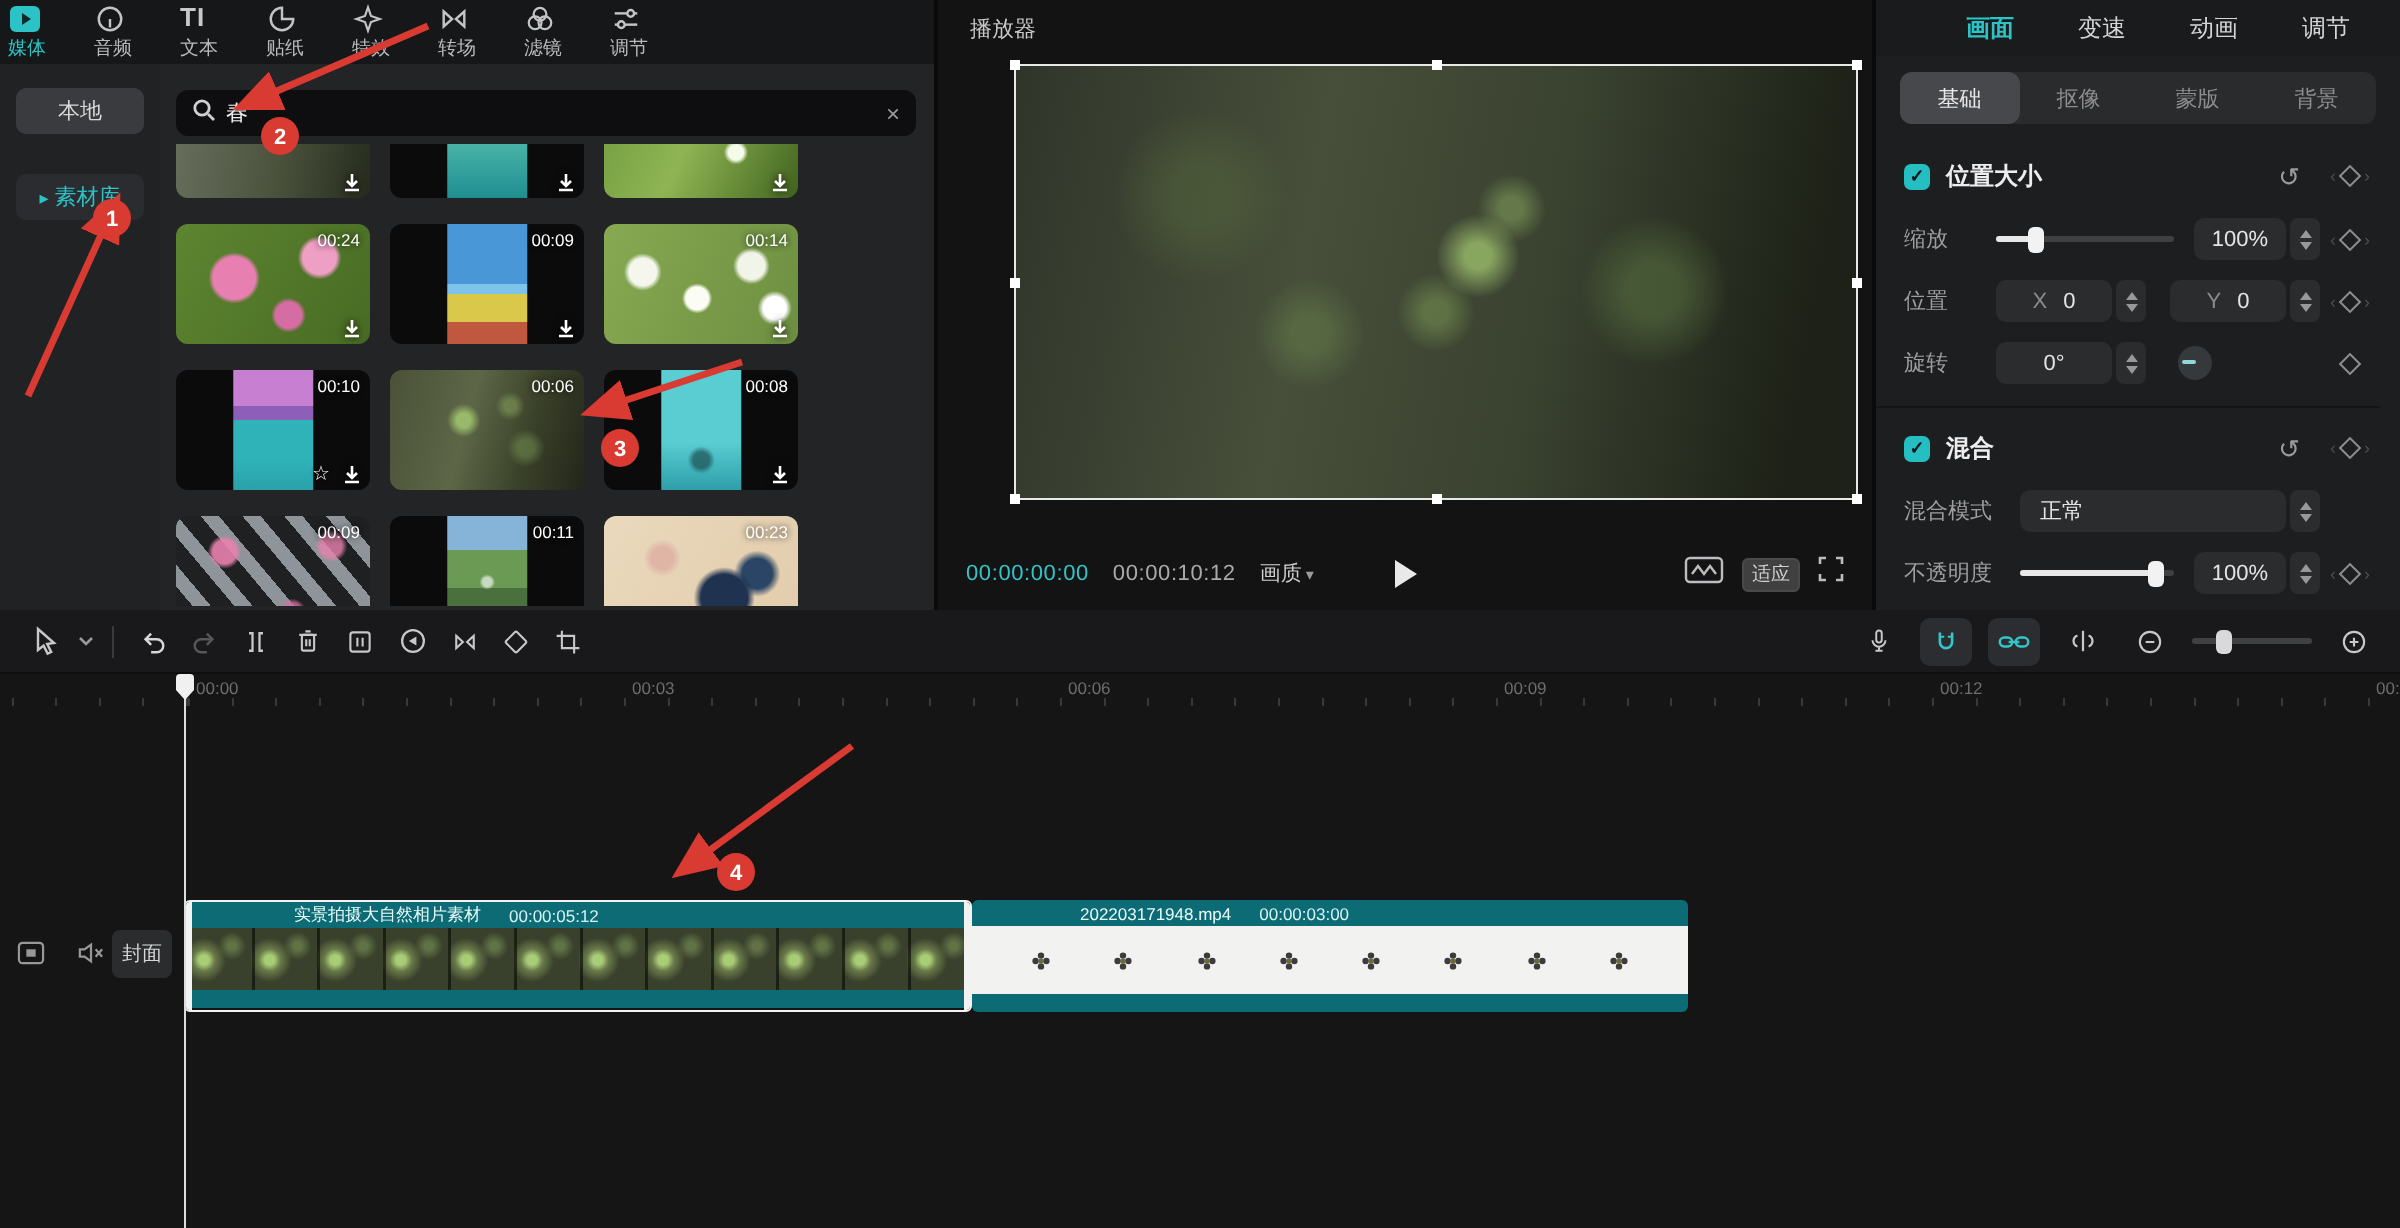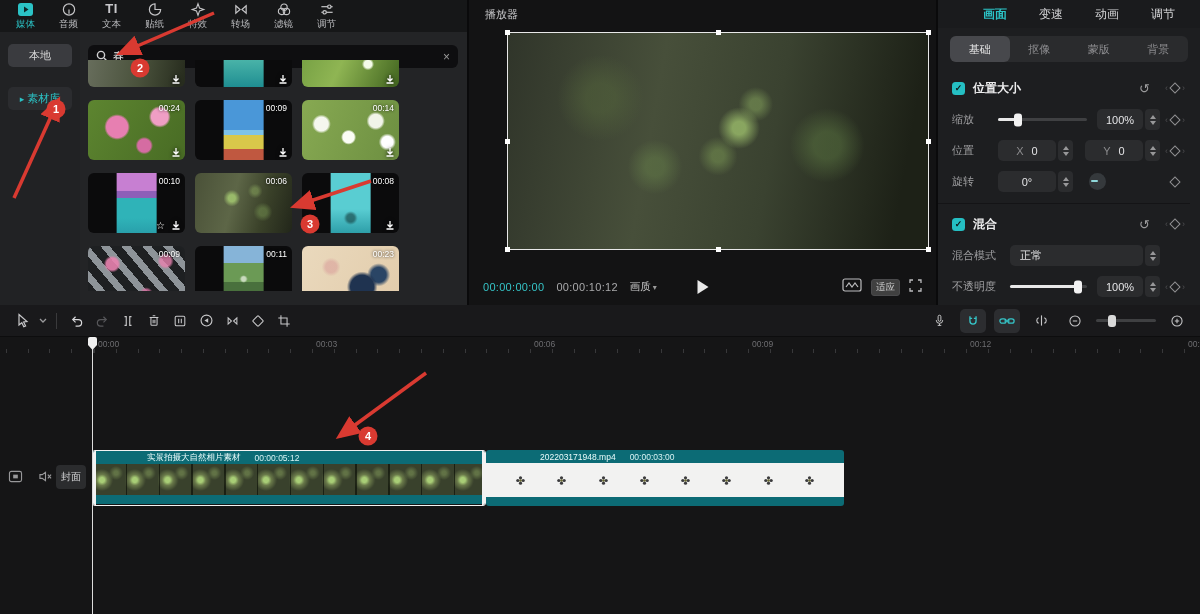--- a/index.html
+++ b/index.html
@@ -8,39 +8,39 @@
   .app { position:relative; width:1200px; height:614px; background:#141415; overflow:hidden; }
 
   
   .top { position:absolute; top:0; left:0; width:1200px; height:305px; display:flex; }
   .media-panel { position:relative; width:470px; height:305px; background:#232426; border-right:2px solid #0a0a0b; }
   .player-panel { position:relative; width:470px; height:305px; background:#131314; border-right:2px solid #0a0a0b; }
   .props-panel { position:relative; flex:1; height:305px; background:#1d1e20; }
 
   
   .mp-toolbar { position:absolute; top:0; left:0; width:100%; height:32px; background:#161718; display:flex; align-items:center; padding-left:4px; }
-  .mp-tab { width:43px; display:flex; flex-direction:column; align-items:center; gap:1px; cursor:pointer; }
+  .mp-tab { width:43px; display:flex; flex-direction:column; gap:1px; cursor:pointer; }
   .mp-tab .lbl { font-size:9.5px; color:#b9babd; }
   .mp-tab.active .lbl { color:#2bc3c6; }
   .mp-tab svg { display:block; }
   .ti-glyph { font-size:13px; color:#c9c9cc; font-weight:bold; letter-spacing:0.5px; line-height:14px; height:15px; }
 
   
   .mp-side { position:absolute; top:32px; left:0; width:80px; bottom:0; background:#212224; }
   .side-btn { margin:12px 8px 0 8px; height:23px; border-radius:5px; display:flex; align-items:center; justify-content:center; font-size:11px; color:#d8d8d8; background:#3a3b3f; }
   .side-btn.lib { background:#2b2c2f; color:#2bc3c6; margin-top:20px; gap:3px; }
   .side-btn .tri { font-size:9px; color:#2bc3c6; }
 
   
   .mp-search { position:absolute; top:45px; left:88px; width:370px; height:23px; background:#0e0e10; border-radius:6px; display:flex; align-items:center; padding:0 8px; gap:5px; }
   .mp-search .val { font-size:11px; color:#efefef; flex:1; }
   .mp-search .clear { color:#9a9a9a; font-size:12px; cursor:pointer; }
 
   
-  .mp-grid { position:absolute; top:60px; left:88px; width:315px; height:231px; overflow:hidden; }
+  .mp-grid { position:absolute; top:72px; left:88px; width:315px; height:231px; overflow:hidden; }
   .mp-grid-inner { margin-top:-33px; display:flex; flex-direction:column; gap:13px; }
   .grow { display:flex; gap:10px; }
   .thumb { position:relative; width:97px; height:60px; border-radius:6px; overflow:hidden; background:#0b0b0c; cursor:pointer; flex:none; }
   .port { position:absolute; top:0; bottom:0; left:50%; transform:translateX(-50%); width:42%; }
   .dur { position:absolute; top:3px; right:5px; font-size:8.5px; color:#fff; text-shadow:0 0 3px rgba(0,0,0,.9); z-index:3; }
   .dl { position:absolute; bottom:3px; right:4px; z-index:3; line-height:0; filter:drop-shadow(0 0 2px rgba(0,0,0,.9)); }
   .star { position:absolute; bottom:2px; right:20px; z-index:3; color:#fff; font-size:10px; text-shadow:0 0 2px #000; }
 
   .lk-moss { background:linear-gradient(100deg,#6a705f,#4a523c 55%,#262b1d); }
   .lk-pond { background:linear-gradient(180deg,#d0879e 0 18%,#49b3a8 18% 55%,#1f8e92); }

